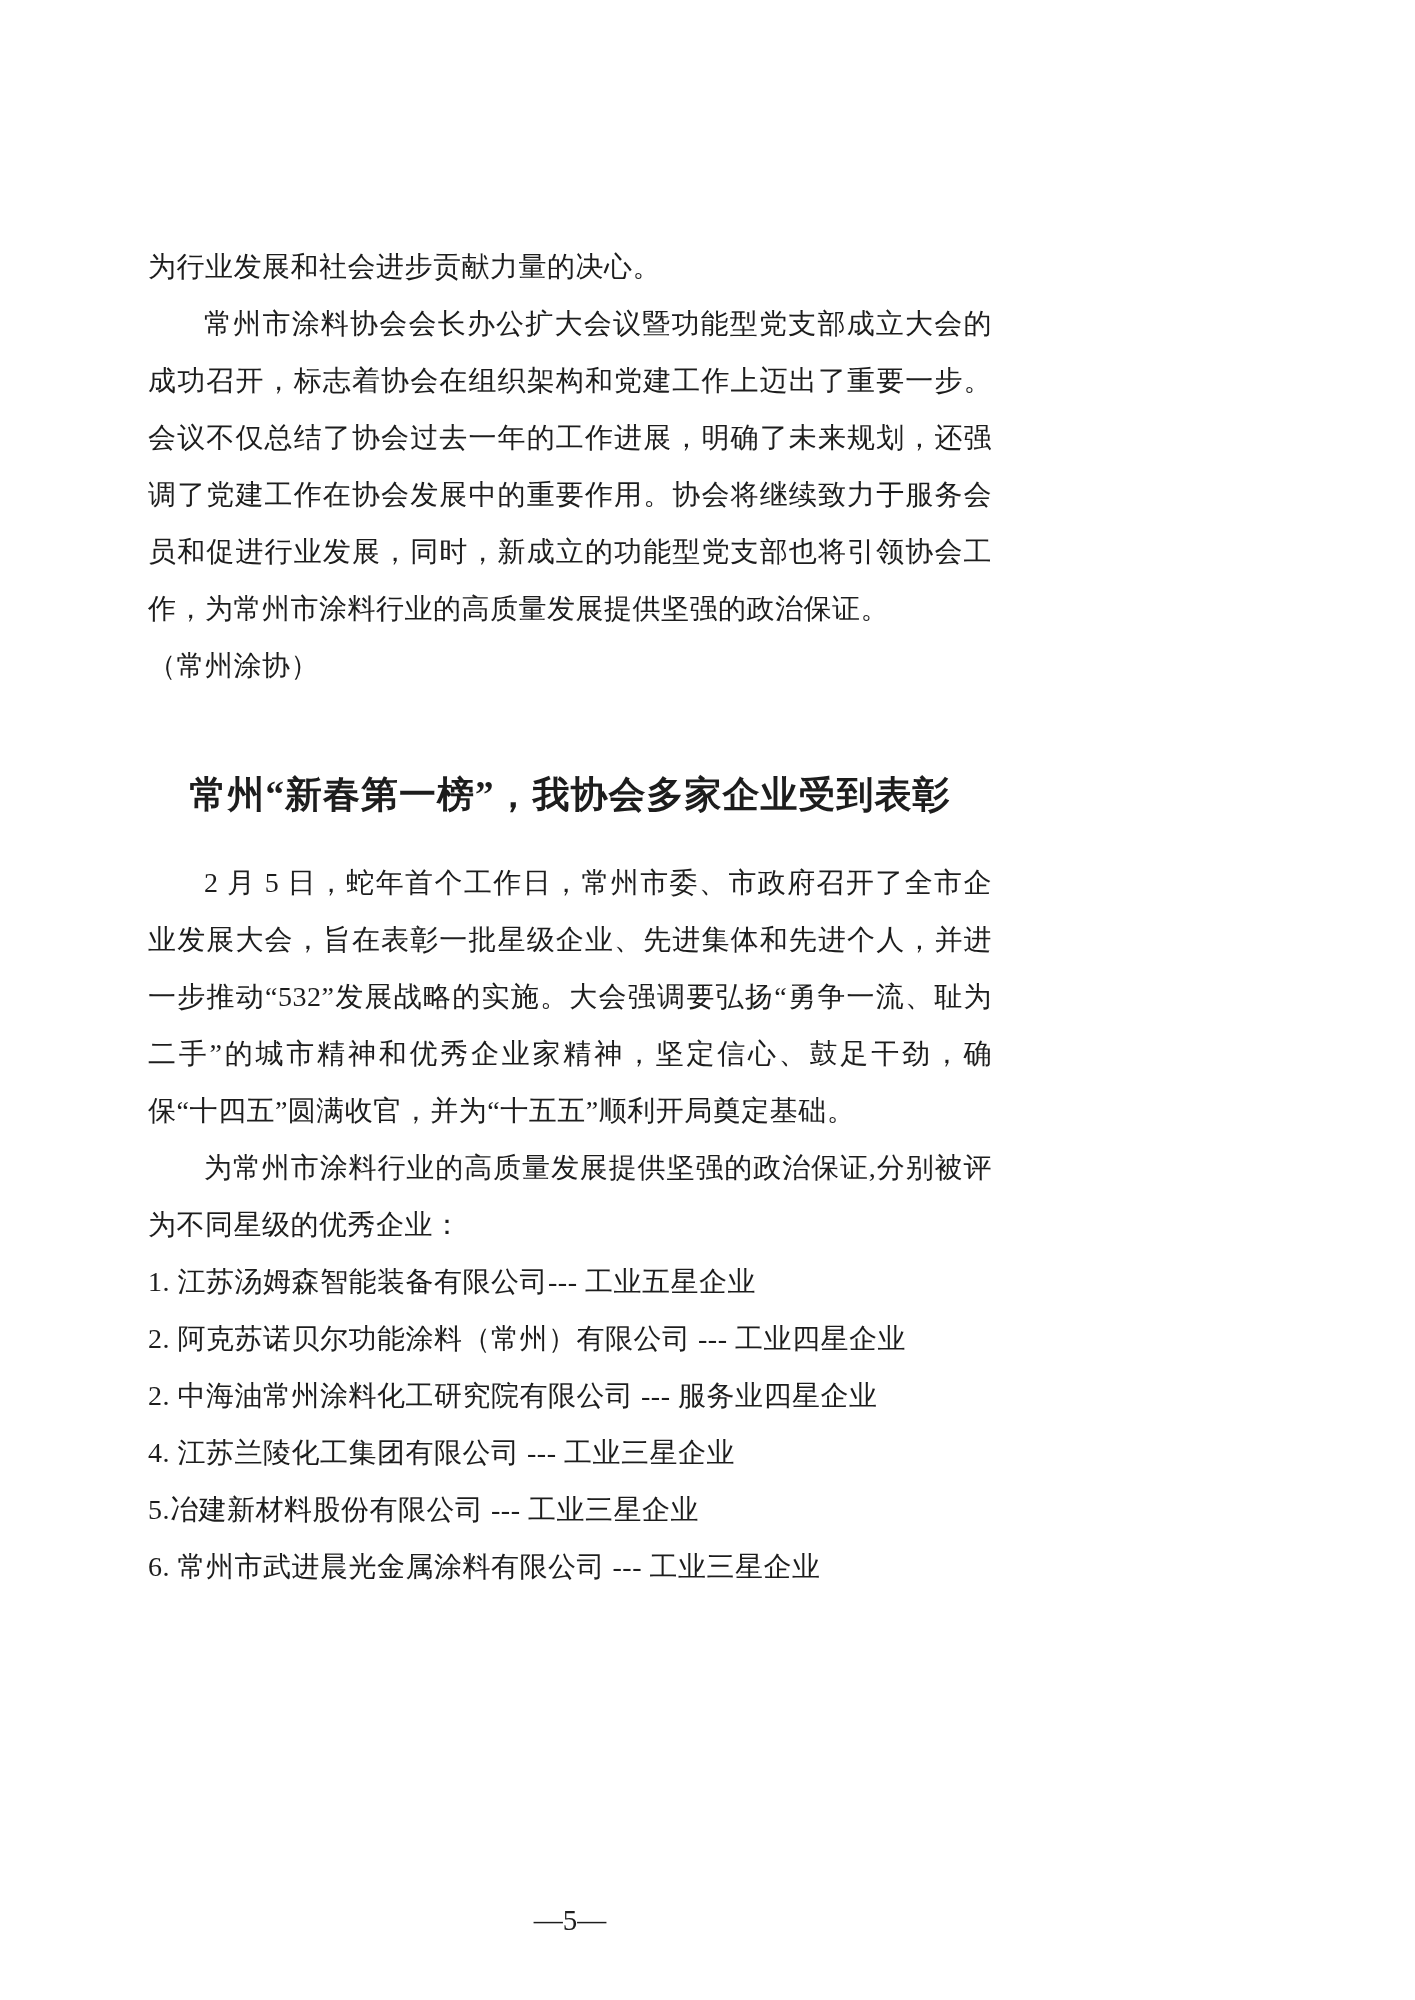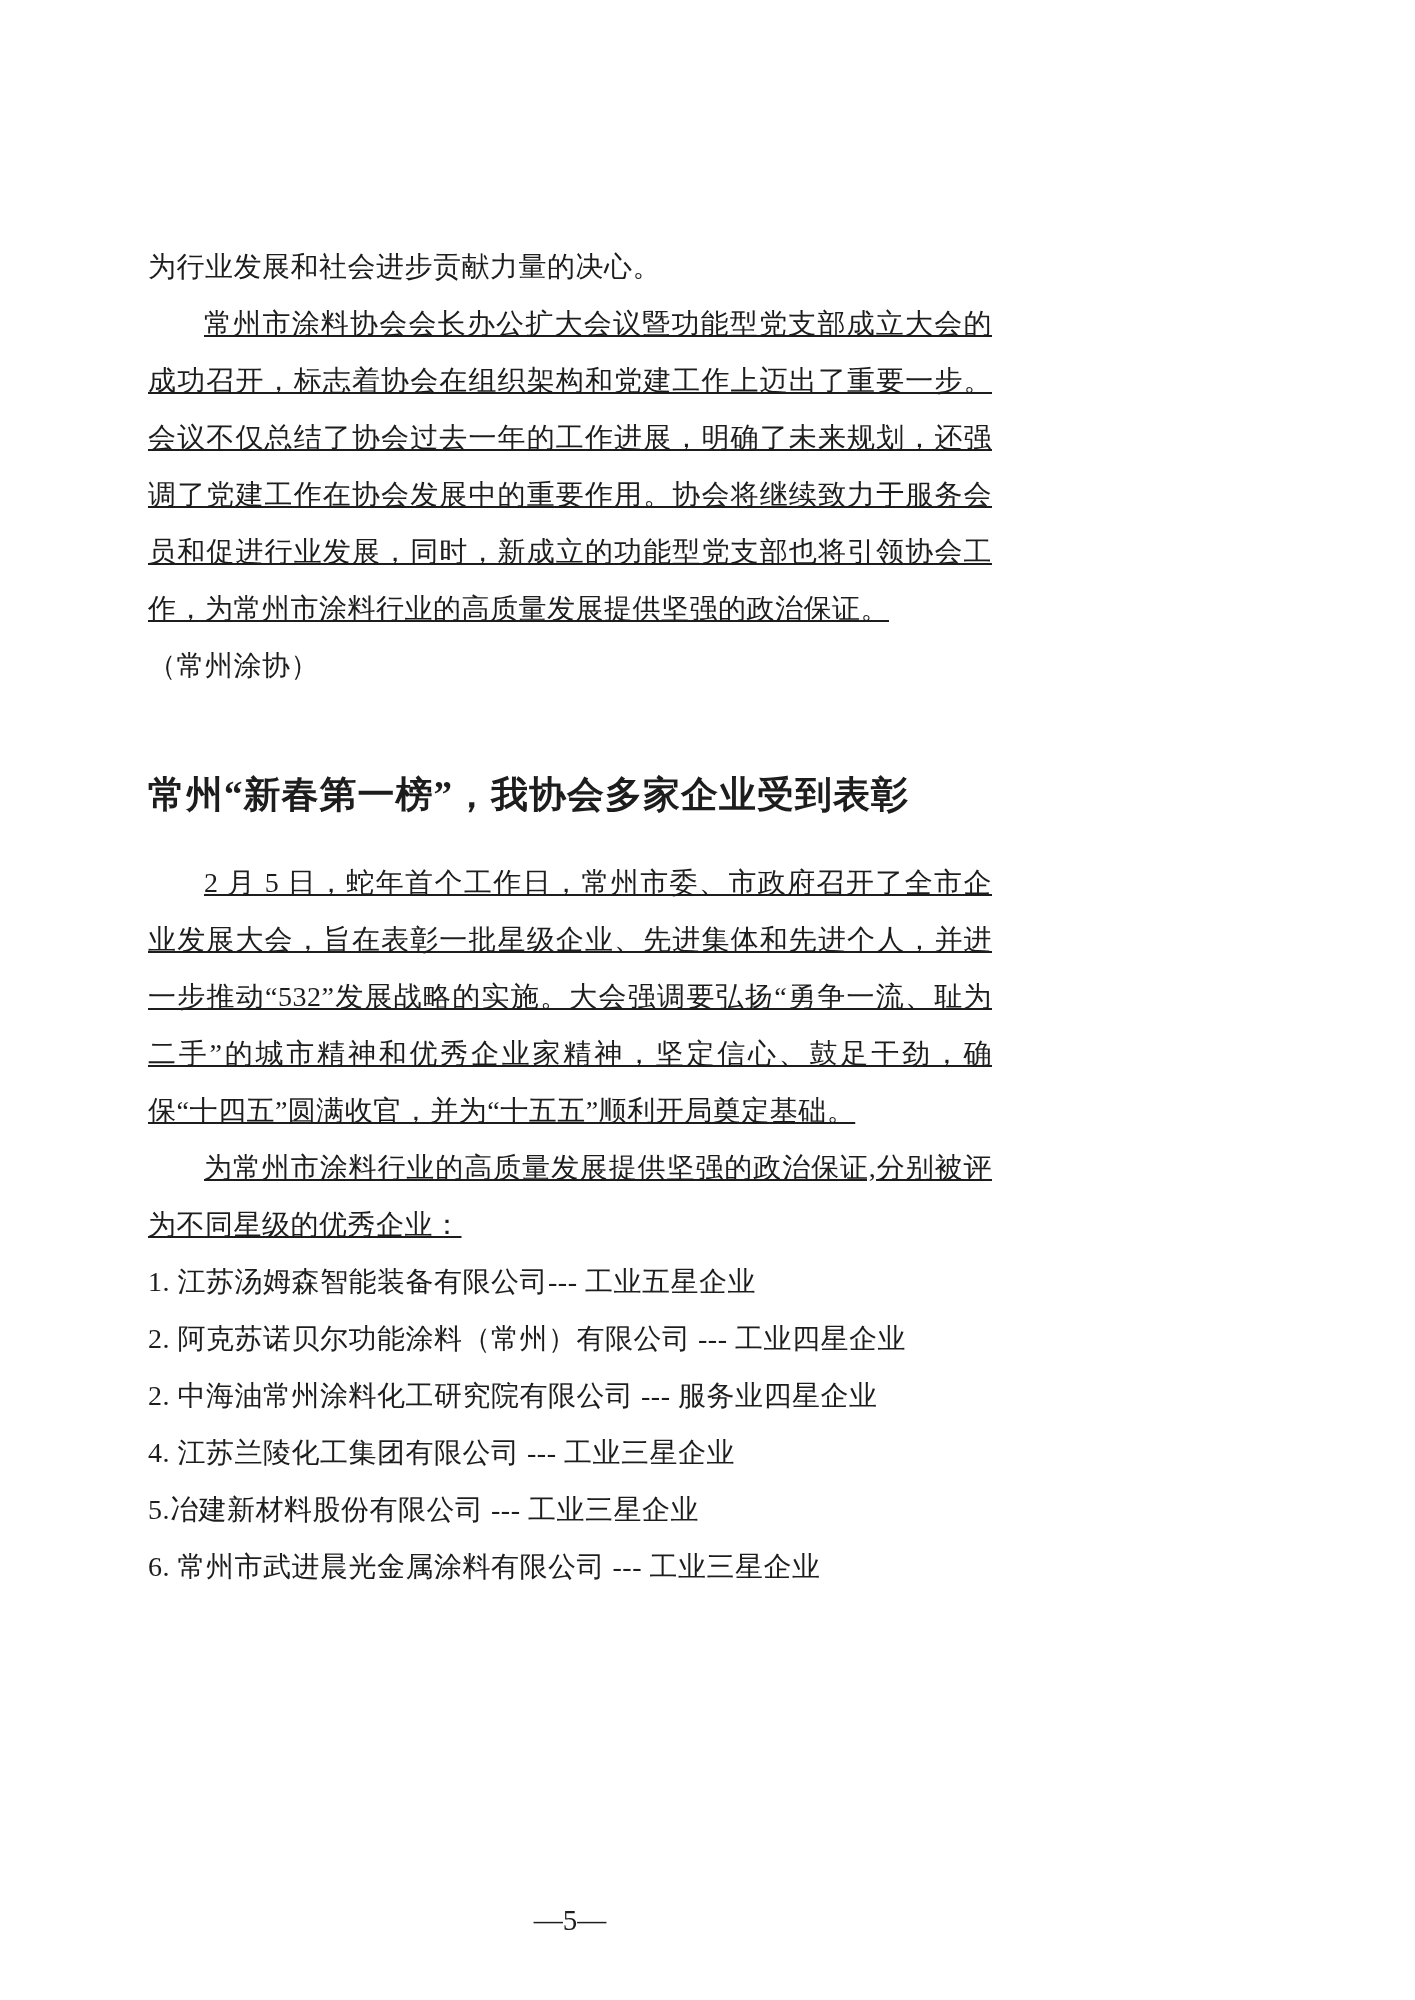--- a/index.html
+++ b/index.html
@@ -23,32 +23,32 @@
     width: 844px;
   }
   .content p {
     margin: 0;
     font-size: 28px;
     line-height: 57px;
     text-align: justify;
     text-justify: inter-character;
     letter-spacing: 0.5px;
   }
-  .indent { text-indent: 2em; text-decoration: underline; }
+  .indent { text-indent: 2em; }
   .noindent { text-indent: 0; }
   .byline {
     text-align: center;
     padding-right: 24px;
   }
   .title {
     margin: 70px 0 28px 0;
     font-size: 37px;
     line-height: 62px;
     font-weight: bold;
-    text-align: left;
+    text-align: center;
     letter-spacing: 1px;
   }
   .list-item {
     text-align: left;
     text-indent: 0;
   }
   .footer {
     position: absolute;
     top: 1900px;
     left: 148px;

